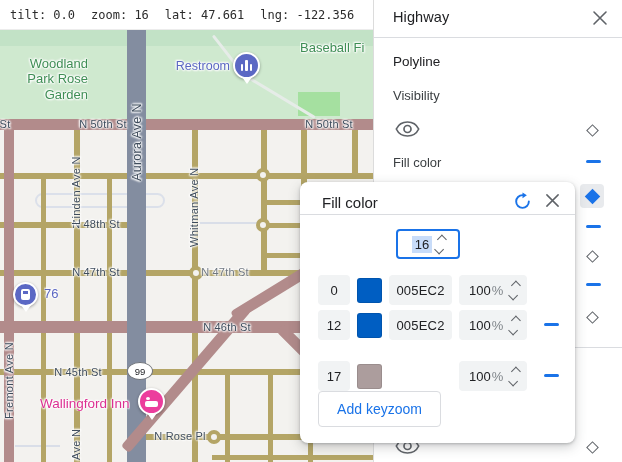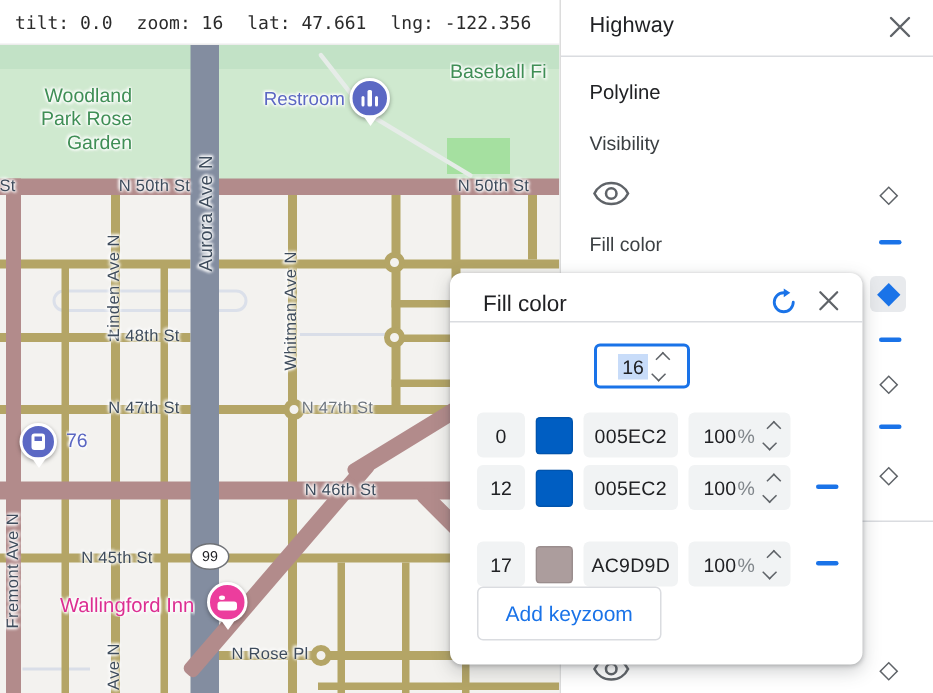--- a/index.html
+++ b/index.html
@@ -280,21 +280,20 @@
             <span class="chev up"></span>
             <span class="chev dn"></span>
           </span>
       </div>
       <button class="rm-minus"></button>
     </div>
 
     <div class="krow" style="top:163px;margin-top:16px;">
       <div class="chip zchip">17</div>
       <div class="swatch" style="background-color: rgb(172, 157, 157);"></div>
-      <div class="chip hexchip">AC9D9D</div>
       <div class="chip opchip">
         <span>100</span>
           <span class="pct" style="margin-left:-7px;">%</span>
         <span class="chevcol">
             <span class="chev up"></span>
             <span class="chev dn"></span>
           </span>
       </div>
       <button class="rm-minus"></button>
     </div>

